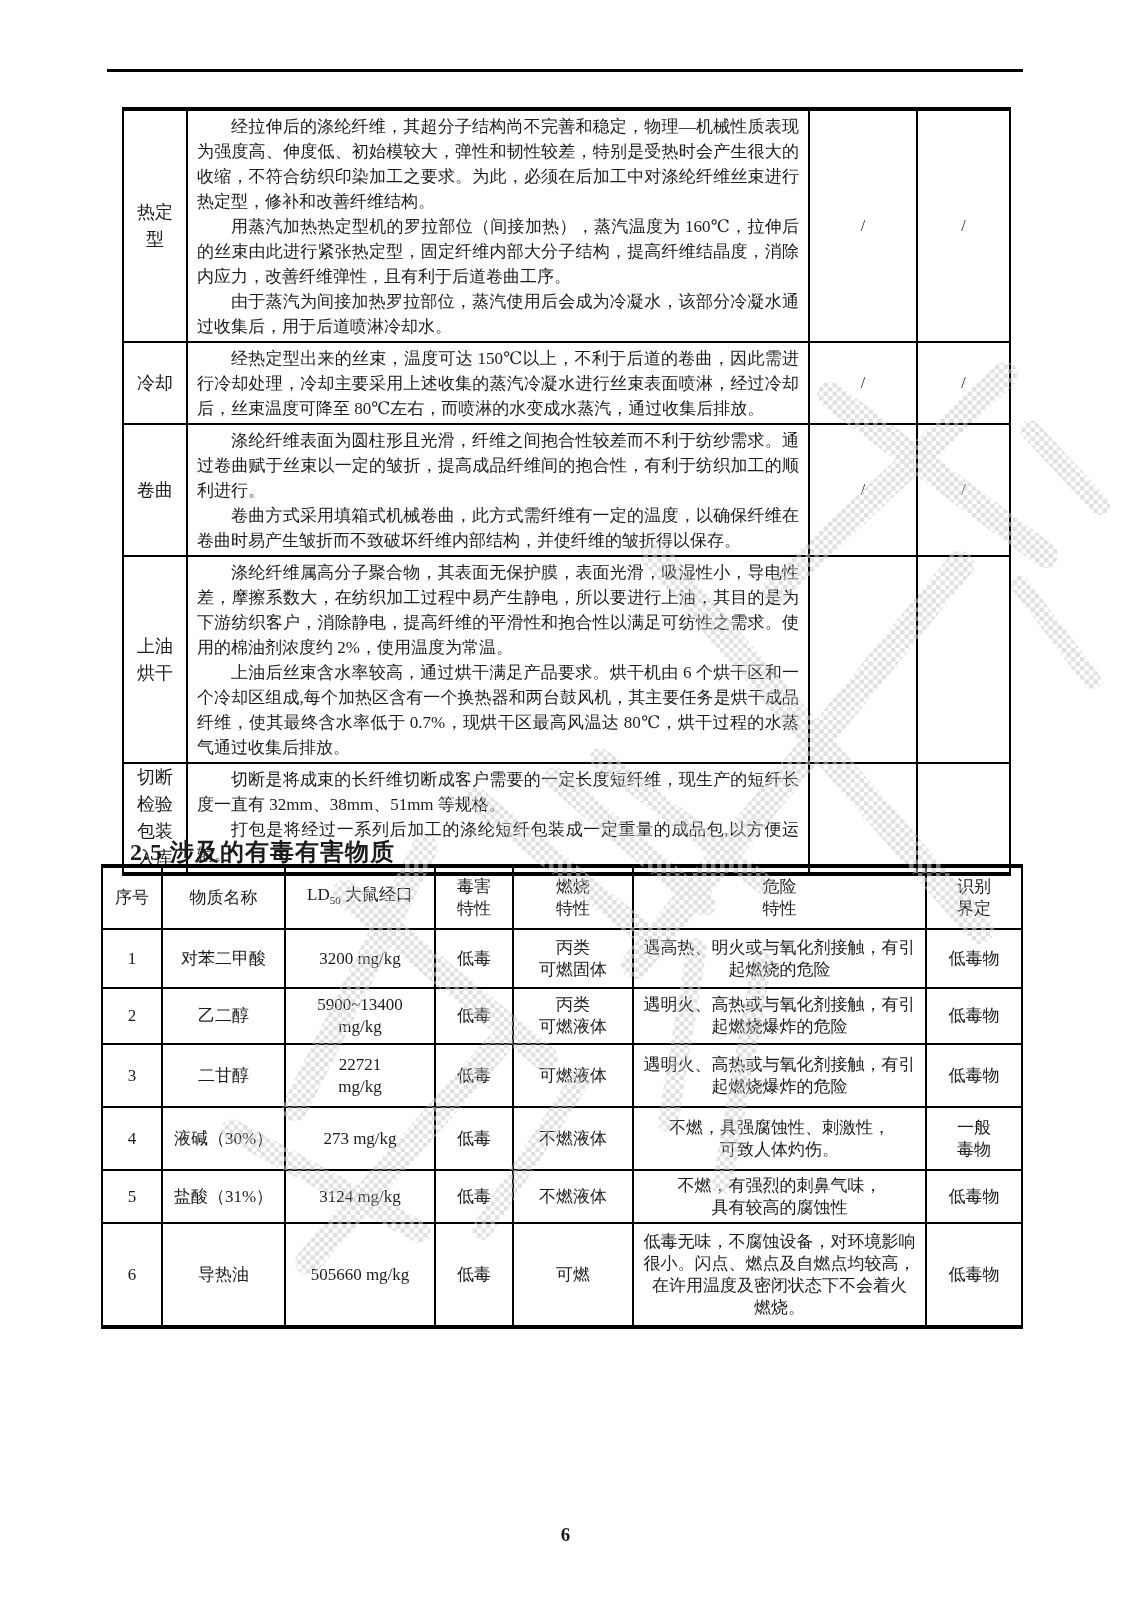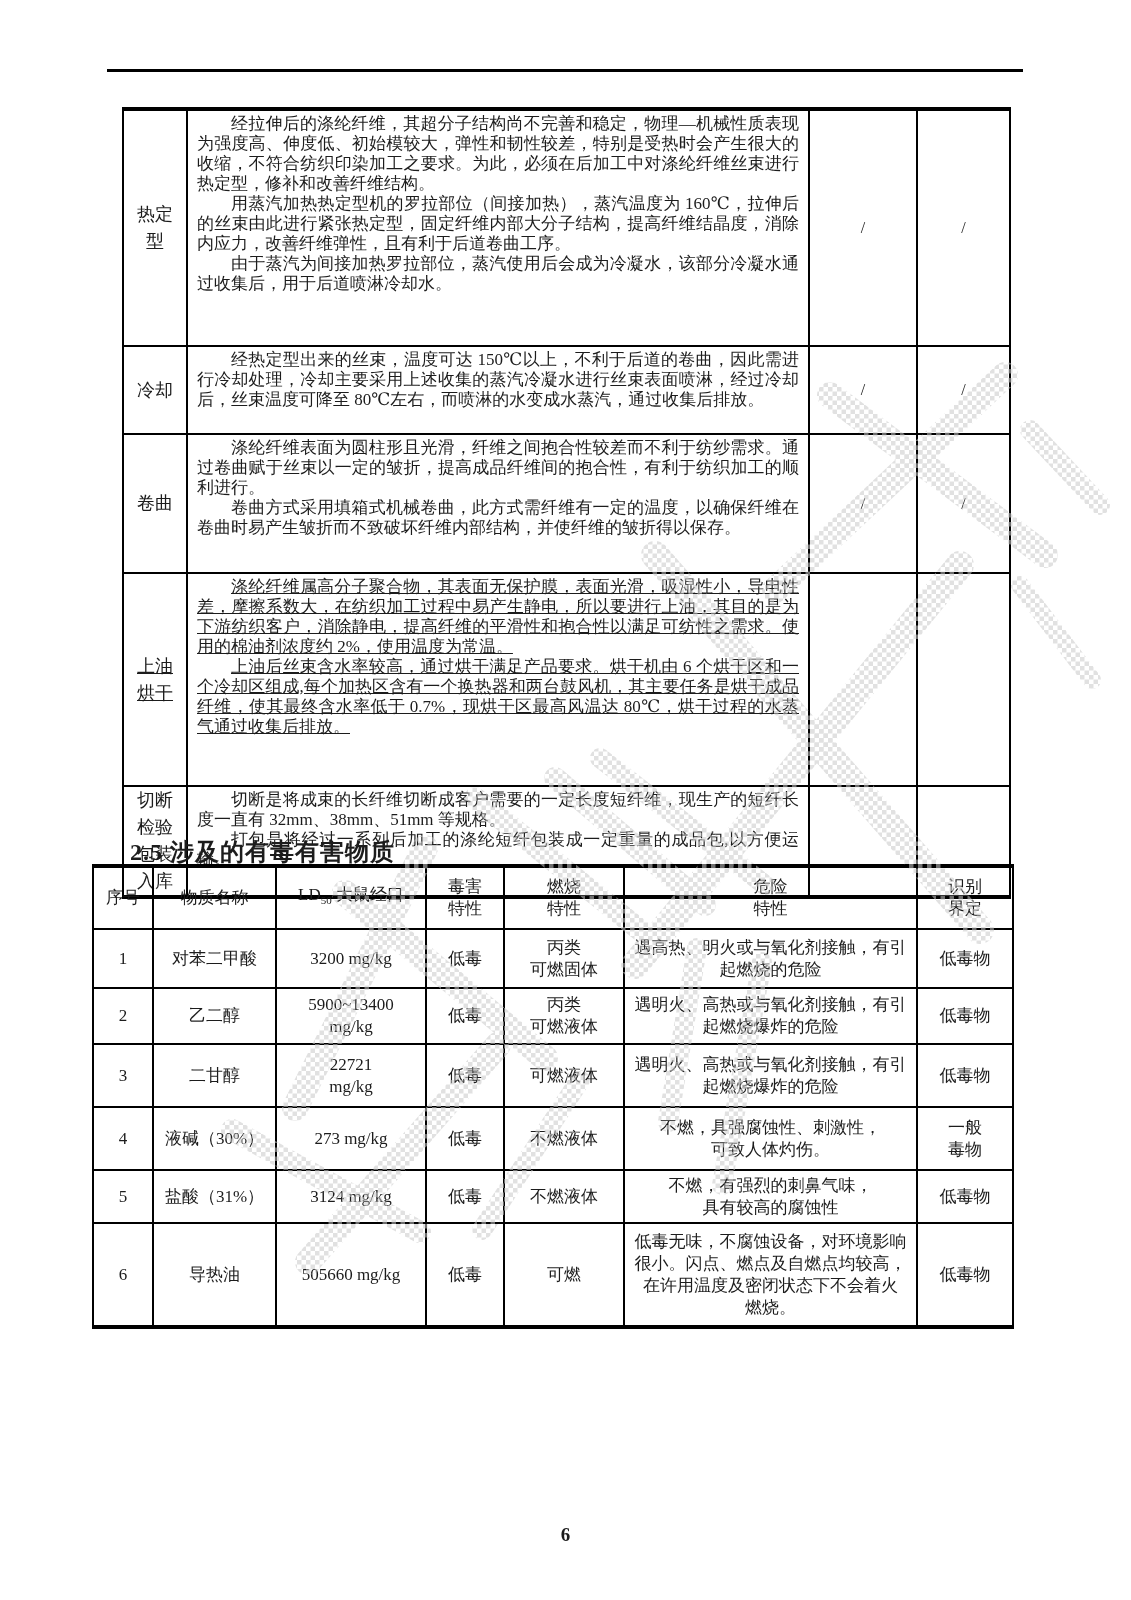--- a/index.html
+++ b/index.html
@@ -18,39 +18,39 @@
     position:absolute;left:122px;top:107px;width:887px;
     border-collapse:collapse;table-layout:fixed;
     border-top:4px solid #000;border-bottom:4px solid #000;
   }
   table.proc td{border:2px solid #000;}
   .proc td.label{
     text-align:center;vertical-align:middle;font-size:18px;line-height:27px;
     white-space:pre-line;padding:0 8px;
   }
   .proc td.body{
-    vertical-align:top;padding:3px 9px 12px 9px;font-size:17px;line-height:20px;
+    vertical-align:top;padding:3px 9px 2px 9px;font-size:17px;line-height:25px;
   }
   .proc td.body p{margin:0;text-indent:2em;text-align:justify;}
   .proc td.slash{text-align:center;vertical-align:middle;font-size:16px;}
   .proc tr.r0 td{height:219px;}
   .proc tr.r1 td{height:71px;}
   .proc tr.r2 td{height:122px;}
-  .proc tr.r3 td{height:196px;text-decoration:underline;}
+  .proc tr.r3 td{height:196px;}
   .proc tr.r4 td{height:91px;}
 
   
   .sec-heading{
     position:absolute;left:130px;top:836px;font-size:24px;font-weight:bold;
     letter-spacing:1px;
   }
 
   
   table.subs{
-    position:absolute;left:92px;top:864px;width:920px;
+    position:absolute;left:101px;top:864px;width:920px;
     border-collapse:collapse;table-layout:fixed;
     border-top:4px solid #000;border-bottom:4px solid #000;
     font-size:17px;
   }
   table.subs th,table.subs td{
     border:2px solid #000;text-align:center;vertical-align:middle;
     white-space:pre-line;line-height:22px;padding:2px 4px;font-weight:normal;
   }
   table.subs sub{font-size:11px;}
   .subs tr.hd th{height:56px;}

